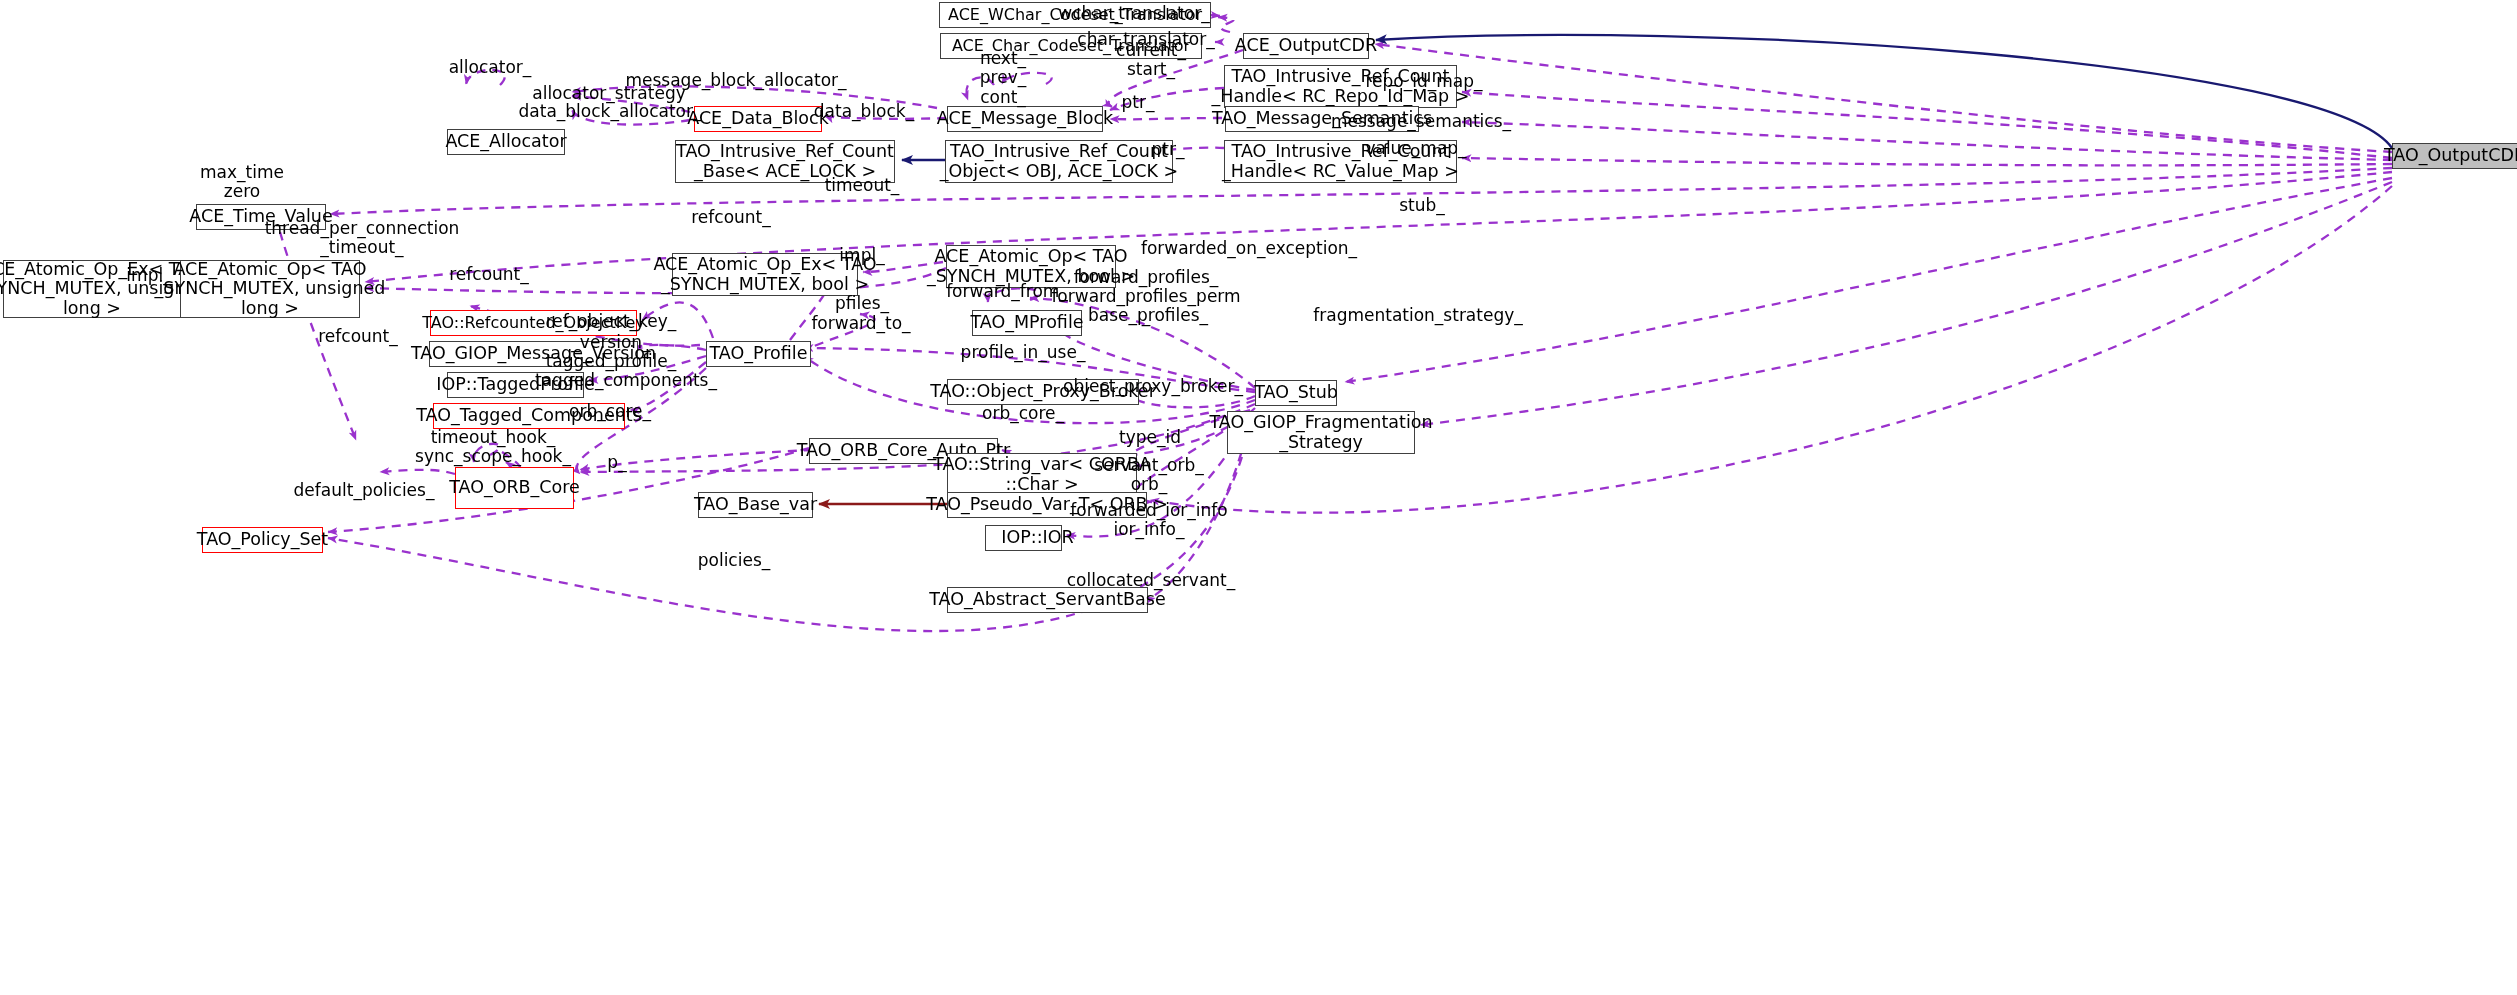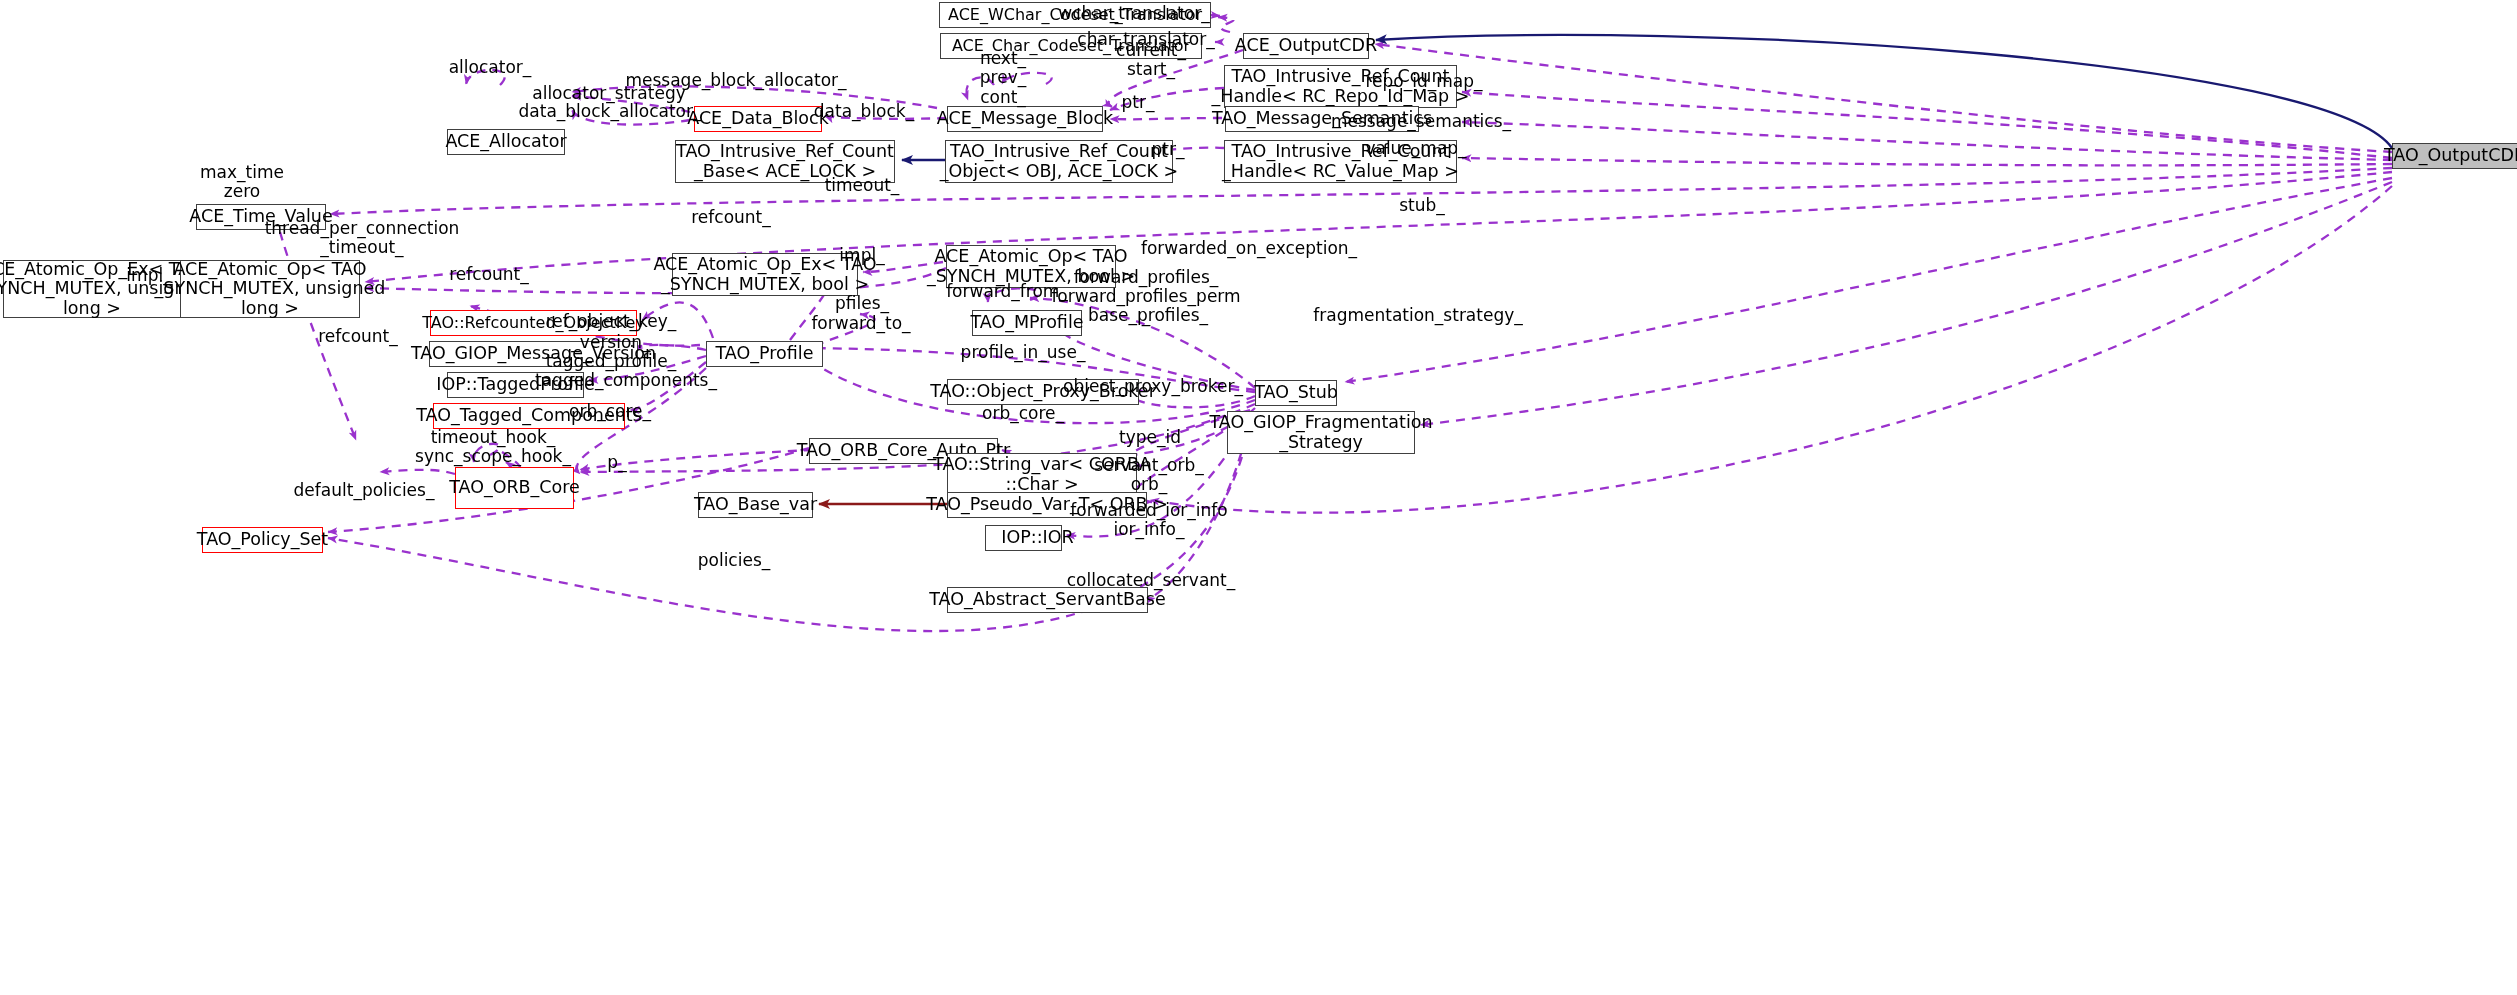--- a/index.html
+++ b/index.html
@@ -123,21 +123,21 @@
       <div class="node" style="left: 180px; top: 260px; width: 180px; height: 58px;">ACE_Atomic_Op&lt; TAO
 _SYNCH_MUTEX, unsigned
 long &gt;</div>
       <div class="node" style="left: 672px; top: 253px; width: 186px; height: 43px;">ACE_Atomic_Op_Ex&lt; TAO
 _SYNCH_MUTEX, bool &gt;</div>
       <div class="node" style="left: 946px; top: 245px; width: 170px; height: 43px;">ACE_Atomic_Op&lt; TAO
 _SYNCH_MUTEX, bool &gt;</div>
       <div class="node red" style="left: 430px; top: 310px; width: 207px; height: 26px; font-size: 16px;">TAO::Refcounted_ObjectKey</div>
       <div class="node" style="left: 972px; top: 310px; width: 110px; height: 26px;">TAO_MProfile</div>
       <div class="node" style="left: 429px; top: 341px; width: 209px; height: 26px;">TAO_GIOP_Message_Version</div>
-      <div class="node" style="left: 706px; top: 341px; width: 117px; height: 26px;">TAO_Profile</div>
+      <div class="node" style="left: 706px; top: 341px; width: 105px; height: 26px;">TAO_Profile</div>
       <div class="node" style="left: 447px; top: 372px; width: 137px; height: 26px;">IOP::TaggedProfile</div>
       <div class="node" style="left: 947px; top: 379px; width: 192px; height: 26px;">TAO::Object_Proxy_Broker</div>
       <div class="node" style="left: 1255px; top: 380px; width: 82px; height: 26px;">TAO_Stub</div>
       <div class="node red" style="left: 433px; top: 403px; width: 192px; height: 26px;">TAO_Tagged_Components</div>
       <div class="node" style="left: 1227px; top: 411px; width: 188px; height: 43px;">TAO_GIOP_Fragmentation
 _Strategy</div>
       <div class="node" style="left: 809px; top: 438px; width: 189px; height: 26px;">TAO_ORB_Core_Auto_Ptr</div>
       <div class="node" style="left: 947px; top: 453px; width: 190px; height: 43px;">TAO::String_var&lt; CORBA
 ::Char &gt;</div>
       <div class="node red" style="left: 455px; top: 467px; width: 119px; height: 42px;">TAO_ORB_Core</div>

